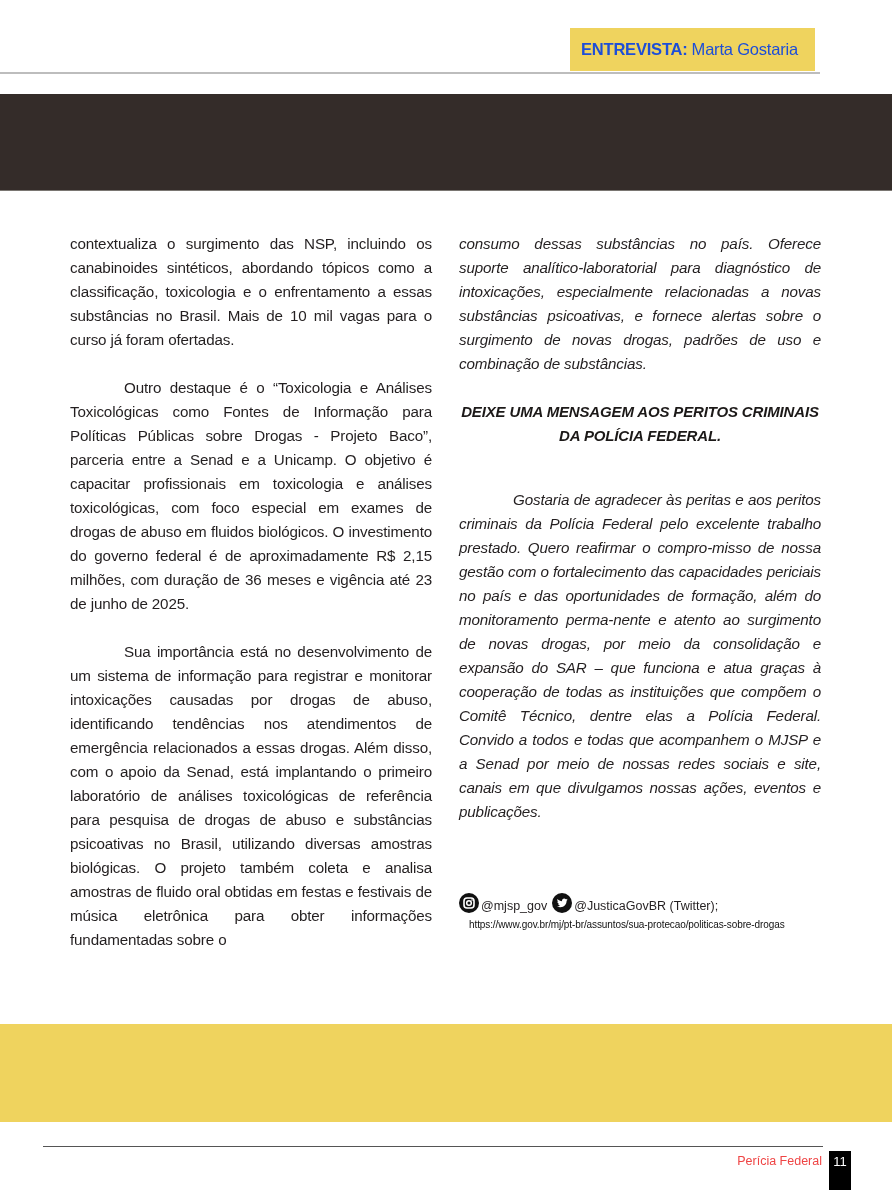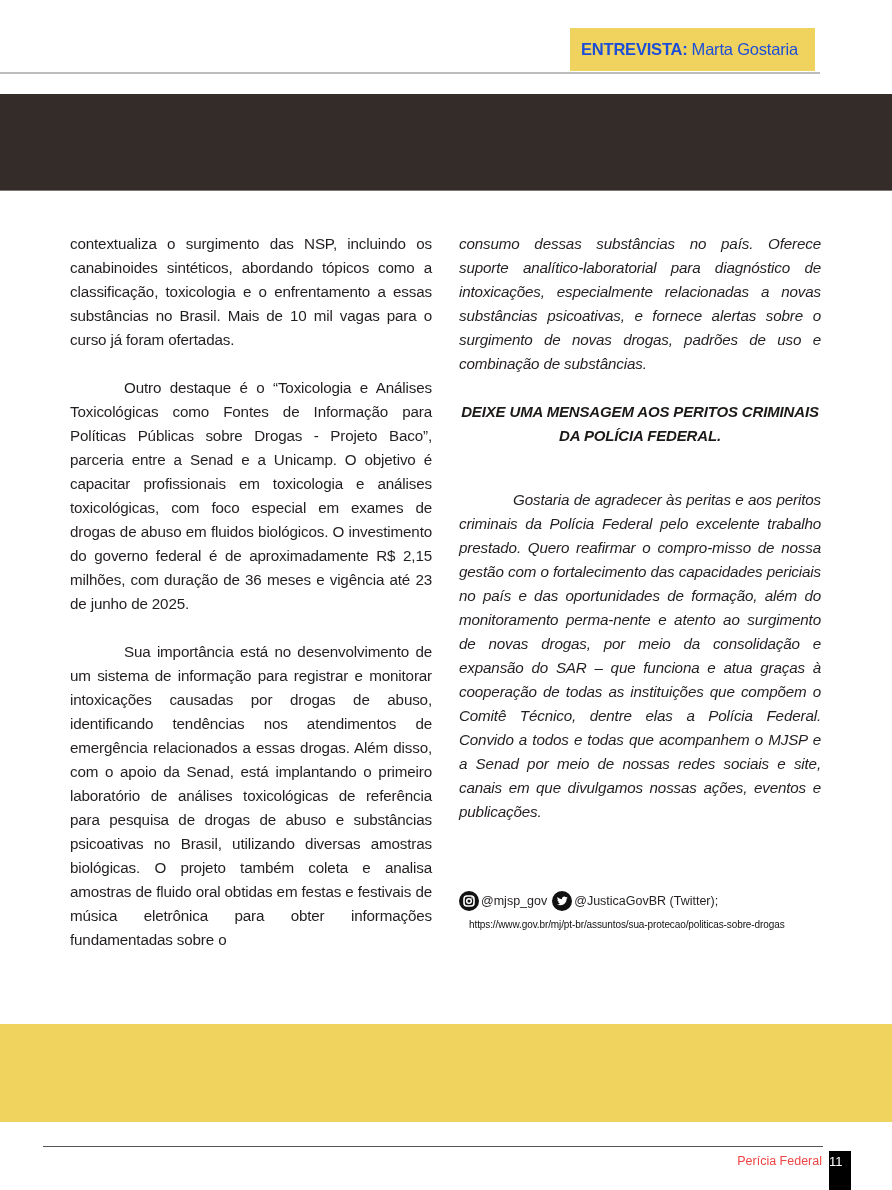--- a/index.html
+++ b/index.html
@@ -72,21 +72,21 @@
     .social {
       position: absolute;
       left: 459px;
       top: 889px;
       width: 370px;
       font-size: 12.5px;
       color: #231f20;
     }
     .social-row {
       display: flex;
-      align-items: center;
+      align-items: flex-end;
       height: 24px;
       white-space: nowrap;
     }
     .social-row + .social-row { margin-top: 3px; }
     .icon-circle {
       display: inline-block;
       width: 20px;
       height: 20px;
       border-radius: 50%;
       background: #111;
@@ -131,21 +131,21 @@
     }
     .page-number {
       position: absolute;
       left: 829px;
       top: 1151px;
       width: 22px;
       height: 39px;
       background: #000;
       color: #fff;
       font-size: 13px;
-      text-align: left;
+      text-align: center;
       padding-top: 3px;
     }
   </style>
 </head>
 <body>
 
 <div class="header-tag">
   <span class="kicker">ENTREVISTA:</span>
   <span>Marta Gostaria</span>
 </div>

